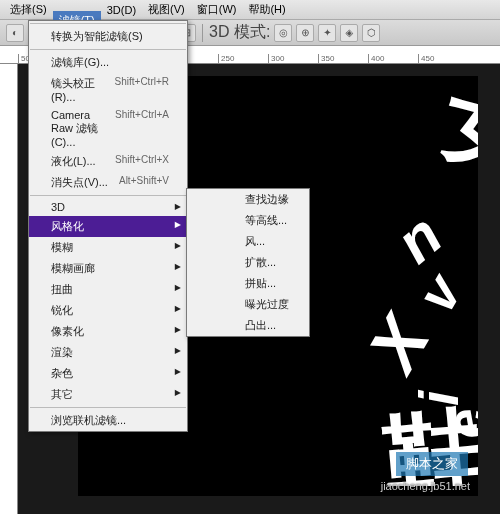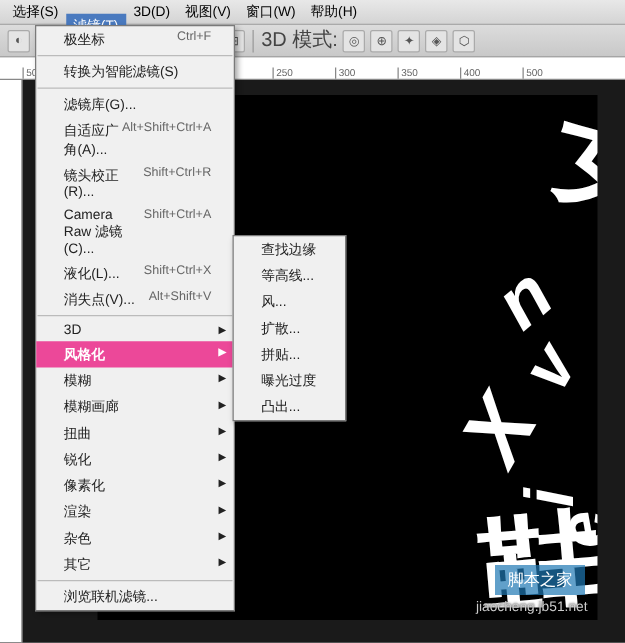--- a/index.html
+++ b/index.html
@@ -16,26 +16,26 @@
 .ruler-h { background: #fff; height: 18px; font-size: 8px; color: #666; display: flex; align-items: flex-end; padding-left: 18px; border-bottom: 1px solid #888; }
 .ruler-h span { flex: 0 0 50px; border-left: 1px solid #888; padding-left: 2px; }
 .ruler-v { position: absolute; left: 0; top: 64px; width: 18px; bottom: 0; background: #fff; border-right: 1px solid #888; }
 
 .canvas-area { position: absolute; left: 18px; top: 64px; right: 0; bottom: 0; background: #1a1a1a; }
 .canvas { position: absolute; left: 60px; top: 12px; width: 400px; height: 420px; background: #000; overflow: hidden; }
 .artwork { position: absolute; right: -50px; top: 10px; width: 320px; height: 400px; }
 
 .dropdown { position: absolute; left: 28px; top: 20px; width: 160px; background: #f0f0f0; border: 1px solid #7a7a7a; box-shadow: 2px 2px 5px rgba(0,0,0,0.4); font-size: 11px; z-index: 100; }
 .dd-item { padding: 3px 18px 3px 22px; display: flex; justify-content: space-between; color: #222; cursor: default; position: relative; }
-.dd-item.hover { background: #ec4899; color: #fff; font-weight: bold; }
+.dd-item.hover { background: #4c1d95; color: #fff; }
 .dd-sep { height: 1px; background: #bbb; margin: 2px 1px; }
 .dd-arrow::after { content: '▶'; font-size: 8px; position: absolute; right: 6px; top: 4px; }
 .shortcut { color: #666; font-size: 10px; }
 
-.submenu { position: absolute; left: 186px; top: 188px; width: 91px; background: #f0f0f0; border: 1px solid #7a7a7a; box-shadow: 2px 2px 5px rgba(0,0,0,0.4); font-size: 11px; z-index: 101; }
+.submenu { position: absolute; left: 186px; top: 188px; width: 124px; background: #f0f0f0; border: 1px solid #7a7a7a; box-shadow: 2px 2px 5px rgba(0,0,0,0.4); font-size: 11px; z-index: 101; padding-left: 36px; }
 .red-box { position: absolute; border: 2px solid #e02020; pointer-events: none; }
 
 .watermark { position: absolute; bottom: 4px; right: 8px; color: #ccc; font-size: 11px; text-shadow: 0 0 2px #000; }
 .wm2 { position: absolute; bottom: 20px; right: 10px; color: #fff; font-size: 13px; background: rgba(30,120,180,0.7); padding: 3px 10px; }
 </style>
 </head>
 <body>
 
 <div class="menubar">
   <span class="mitem">选择(S)</span>
@@ -68,21 +68,21 @@
 
 <div class="ruler-h">
   <span>50</span>
     <span>100</span>
     <span>150</span>
     <span>200</span>
     <span>250</span>
     <span>300</span>
     <span>350</span>
     <span>400</span>
-    <span>500</span>
+    <span>450</span>
 </div>
 <div class="ruler-v"></div>
 
 <div class="canvas-area">
   <div class="canvas">
     <svg class="artwork" viewBox="0 0 320 400">
       <g fill="#fff" font-family="serif" font-weight="bold">
         <text x="230" y="60" font-size="90" transform="rotate(15 230 60)">女</text>
         <text x="210" y="180" font-size="60" transform="rotate(-40 210 180)" font-style="italic">n</text>
         <text x="240" y="230" font-size="55" transform="rotate(-60 240 230)" font-style="italic">v</text>
@@ -91,35 +91,27 @@
         <text x="280" y="350" font-size="55" transform="rotate(-100 280 350)" font-style="italic">e</text>
         <text x="180" y="410" font-size="100" transform="rotate(-5 180 410)">鞋</text>
       </g>
     </svg>
     <div class="wm2">脚本之家</div>
     <div class="watermark">jiaocheng.jb51.net</div>
   </div>
 </div>
 
 <div class="dropdown" id="dd">
-    <div class="dd-item">
-      <span>极坐标</span>
-      <span class="shortcut">Ctrl+F</span>
-    </div>
     <div class="dd-sep"></div>
     <div class="dd-item">
       <span>转换为智能滤镜(S)</span>
     </div>
     <div class="dd-sep"></div>
     <div class="dd-item">
       <span>滤镜库(G)...</span>
-    </div>
-    <div class="dd-item">
-      <span>自适应广角(A)...</span>
-      <span class="shortcut">Alt+Shift+Ctrl+A</span>
     </div>
     <div class="dd-item">
       <span>镜头校正(R)...</span>
       <span class="shortcut">Shift+Ctrl+R</span>
     </div>
     <div class="dd-item">
       <span>Camera Raw 滤镜(C)...</span>
       <span class="shortcut">Shift+Ctrl+A</span>
     </div>
     <div class="dd-item">

